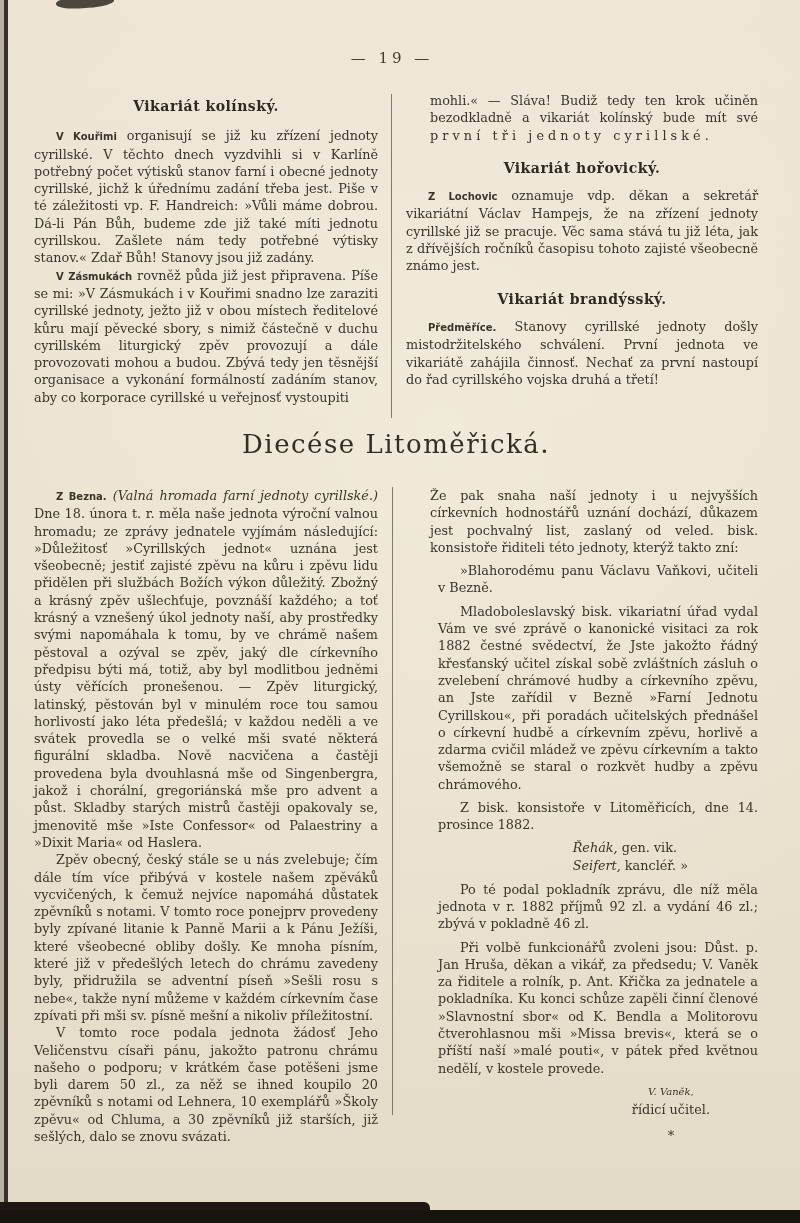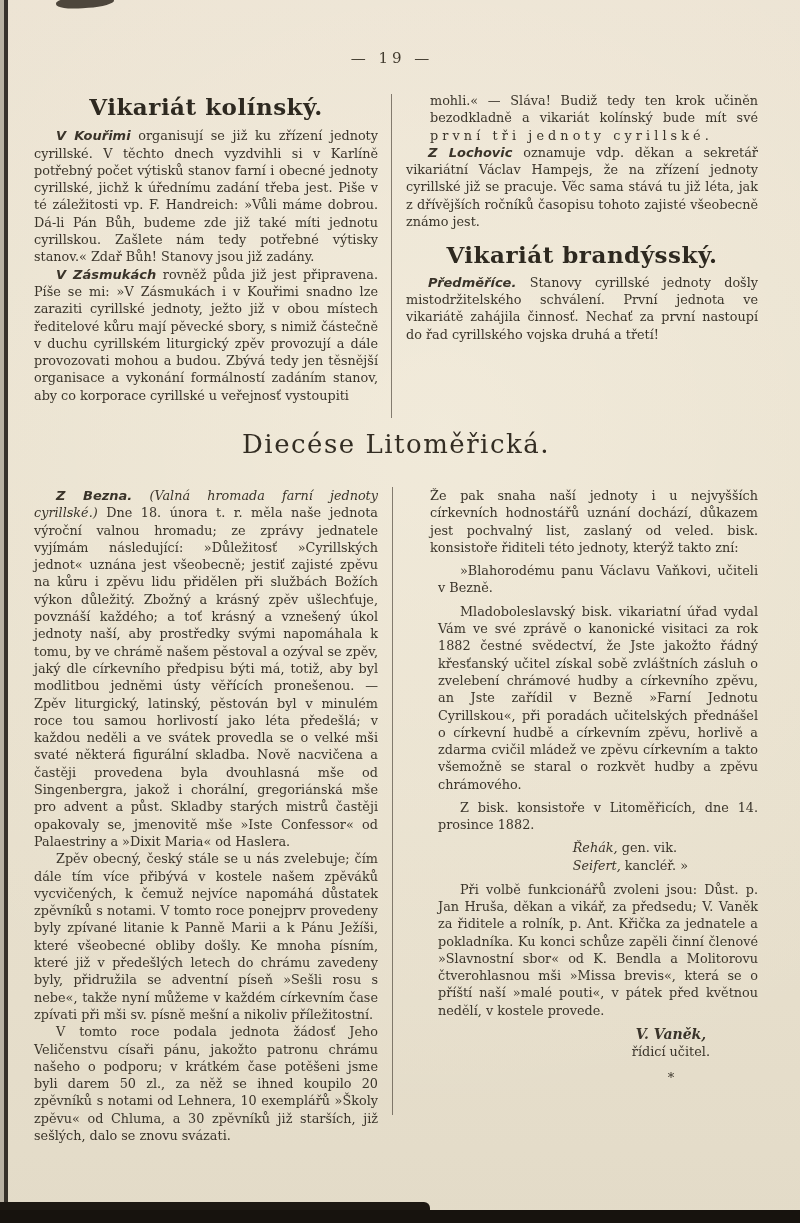--- a/index.html
+++ b/index.html
@@ -31,38 +31,38 @@
 
   .divider { position:absolute; width:1px; background:rgba(58,50,40,.6); }
   .divider-top    { left:391px; top:94px;  height:324px; }
   .divider-bottom { left:392px; top:487px; height:628px; }
 
   p { margin:0; text-indent:22px; text-align:justify; }
   p.noindent { text-indent:0;margin-left:24px; }
   p.sp  { margin-top:6px;margin-left:32px; }
 
   .vic-heading {
-    margin:6px 0 12px; text-align:center; font-size:23px; font-weight:bold;
+    margin:6px 0 12px; text-align:center; font-size:14px; font-weight:bold;
     letter-spacing:.5px; color:#2e2920; text-indent:0; font-family:"DejaVu Serif", serif;
   }
   .top-right .vic-heading { margin:16px 0 10px; }
 
   .section-heading {
     position:absolute; left:0; top:429px; width:792px; text-align:center;
     font-size:26px; font-weight:normal; letter-spacing:1.5px; color:#332d23; margin:0;
   }
 
-  .lead { font-family:"DejaVu Sans", sans-serif; font-weight:bold; font-size:13px;font-style:italic; }
+  .lead { font-family:"DejaVu Sans", sans-serif; font-weight:bold; font-size:10px; }
   .em-italic { font-style:italic; }
   .spaced { letter-spacing:.32em; }
 
   .sig-block { width:fit-content; margin:5px 70px 5px auto; line-height:18px; }
   .sig-name { font-style:italic; }
   .sig-block2 { width:fit-content; margin:6px 48px 0 auto; text-align:center; line-height:18px; }
-  .sig-block2 .sig-name { font-size:14px;font-weight:bold; }
+  .sig-block2 .sig-name { font-size:10px; }
   .footnote-mark { margin-top:8px; font-size:13px; }
 </style>
 </head>
 <body>
 
 <div class="page">
 
   <div class="edge-left2"></div>
   <div class="edge-left"></div>
   <div class="smudge-top"></div>
@@ -72,20 +72,21 @@
   <div class="col top-left">
     <h2 class="vic-heading">Vikariát kolínský.</h2>
     <p><span class="lead">V Kouřimi</span><span> organisují se již ku zřízení jednoty cyrillské. V těchto dnech vyzdvihli si v Karlíně potřebný počet výtisků stanov farní i obecné jednoty cyrillské, jichž k úřednímu zadání třeba jest. Piše v té záležitosti vp. F. Handreich: »Vůli máme dobrou. Dá-li Pán Bůh, budeme zde již také míti jednotu cyrillskou. Zašlete nám tedy potřebné výtisky stanov.« Zdař Bůh! Stanovy jsou již zadány.</span></p>
     <p><span class="lead">V Zásmukách</span><span> rovněž půda již jest připravena. Píše se mi: »V Zásmukách i v Kouřimi snadno lze zaraziti cyrillské jednoty, ježto již v obou místech ředitelové kůru mají pěvecké sbory, s nimiž částečně v duchu cyrillském liturgický zpěv provozují a dále provozovati mohou a budou. Zbývá tedy jen těsnější organisace a vykonání formálností zadáním stanov, aby co korporace cyrillské u veřejnosť vystoupiti</span></p>
   </div>
 
   <div class="divider divider-top"></div>
 
   <div class="col top-right">
     <p class="noindent"><span>mohli.« — Sláva! Budiž tedy ten krok učiněn bezodkladně a vikariát kolínský bude mít své </span><span class="spaced">první tři jednoty cyrillské.</span></p>
+    <h2 class="vic-heading">Vikariát hořovický.</h2>
     <p><span class="lead">Z Lochovic</span><span> oznamuje vdp. děkan a sekretář vikariátní Václav Hampejs, že na zřízení jednoty cyrillské již se pracuje. Věc sama stává tu již léta, jak z dřívějších ročníků časopisu tohoto zajisté všeobecně známo jest.</span></p>
     <h2 class="vic-heading">Vikariát brandýsský.</h2>
     <p><span class="lead">Předměříce.</span><span> Stanovy cyrillské jednoty došly mistodržitelského schválení. První jednota ve vikariátě zahájila činnosť. Nechať za první nastoupí do řad cyrillského vojska druhá a třetí!</span></p>
   </div>
 
   <h1 class="section-heading">Diecése Litoměřická.</h1>
 
   <div class="col bottom-left">
     <p><span class="lead">Z Bezna.</span><span class="em-italic"> (Valná hromada farní jednoty cyrillské.)</span><span> Dne 18. února t. r. měla naše jednota výroční valnou hromadu; ze zprávy jednatele vyjímám následující: »Důležitosť »Cyrillských jednot« uznána jest všeobecně; jestiť zajisté zpěvu na kůru i zpěvu lidu přidělen při službách Božích výkon důležitý. Zbožný a krásný zpěv ušlechťuje, povznáší každého; a toť krásný a vznešený úkol jednoty naší, aby prostředky svými napomáhala k tomu, by ve chrámě našem pěstoval a ozýval se zpěv, jaký dle církevního předpisu býti má, totiž, aby byl modlitbou jedněmi ústy věřících pronešenou. — Zpěv liturgický, latinský, pěstován byl v minulém roce tou samou horlivostí jako léta předešlá; v každou neděli a ve svátek provedla se o velké mši svaté některá figurální skladba. Nově nacvičena a častěji provedena byla dvouhlasná mše od Singenbergra, jakož i chorální, gregoriánská mše pro advent a půst. Skladby starých mistrů častěji opakovaly se, jmenovitě mše »Iste Confessor« od Palaestriny a »Dixit Maria« od Haslera.</span></p>
     <p><span>Zpěv obecný, český stále se u nás zvelebuje; čím dále tím více přibývá v kostele našem zpěváků vycvičených, k čemuž nejvíce napomáhá důstatek zpěvníků s notami. V tomto roce ponejprv provedeny byly zpívané litanie k Panně Marii a k Pánu Ježíši, které všeobecné obliby došly. Ke mnoha písním, které již v předešlých letech do chrámu zavedeny byly, přidružila se adventní píseň »Sešli rosu s nebe«, takže nyní můžeme v každém církevním čase zpívati při mši sv. písně mešní a nikoliv příležitostní.</span></p>
@@ -98,20 +99,21 @@
     <p class="noindent"><span>Že pak snaha naší jednoty i u nejvyšších církevních hodnostářů uznání dochází, důkazem jest pochvalný list, zaslaný od veled. bisk. konsistoře řiditeli této jednoty, kterýž takto zní:</span></p>
     <p class="sp"><span>»Blahorodému panu Václavu Vaňkovi, učiteli v Bezně.</span></p>
     <p class="sp"><span>Mladoboleslavský bisk. vikariatní úřad vydal Vám ve své zprávě o kanonické visitaci za rok 1882 čestné svědectví, že Jste jakožto řádný křesťanský učitel získal sobě zvláštních zásluh o zvelebení chrámové hudby a církevního zpěvu, an Jste zařídil v Bezně »Farní Jednotu Cyrillskou«, při poradách učitelských přednášel o církevní hudbě a církevním zpěvu, horlivě a zdarma cvičil mládež ve zpěvu církevním a takto všemožně se staral o rozkvět hudby a zpěvu chrámového.</span></p>
     <p class="sp"><span>Z bisk. konsistoře v Litoměřicích, dne 14. prosince 1882.</span></p>
 
     <div class="sig-block">
       <div><span class="sig-name">Řehák,</span><span> gen. vik.</span></div>
       <div><span class="sig-name">Seifert,</span><span> kancléř. »</span></div>
     </div>
 
+    <p class="sp"><span>Po té podal pokladník zprávu, dle níž měla jednota v r. 1882 příjmů 92 zl. a vydání 46 zl.; zbývá v pokladně 46 zl.</span></p>
     <p class="sp"><span>Při volbě funkcionářů zvoleni jsou: Důst. p. Jan Hruša, děkan a vikář, za předsedu; V. Vaněk za řiditele a rolník, p. Ant. Křička za jednatele a pokladníka. Ku konci schůze zapěli činní členové »Slavnostní sbor« od K. Bendla a Molitorovu čtverohlasnou mši »Missa brevis«, která se o příští naší »malé pouti«, v pátek před květnou nedělí, v kostele provede.</span></p>
 
     <div class="sig-block2">
       <div class="sig-name">V. Vaněk,</div>
       <div>řídicí učitel.</div>
       <div class="footnote-mark">*</div>
     </div>
   </div>
 
   <div class="edge-bottom2"></div>

